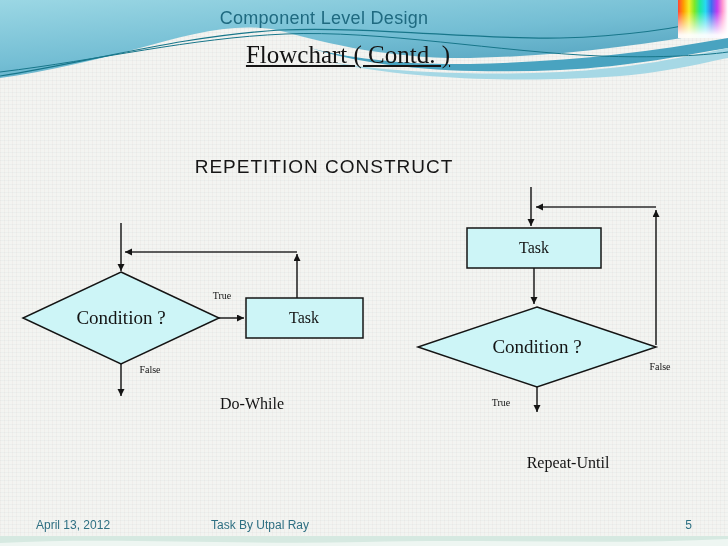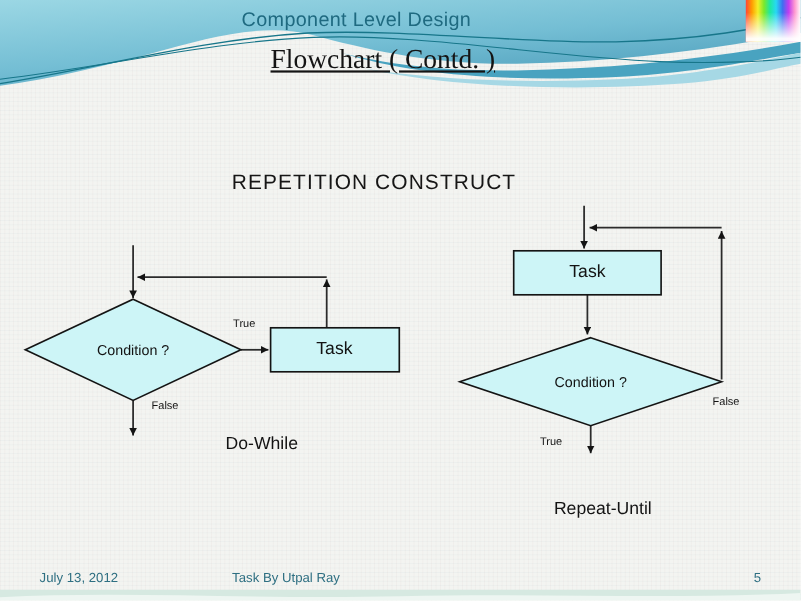--- a/index.html
+++ b/index.html
@@ -8,21 +8,21 @@
     width:728px;height:546px;
     overflow:hidden;
     font-family:"Liberation Sans", sans-serif;
     background-color:#f3f4f1;
     background-image:
       linear-gradient(rgba(170,195,205,0.10) 1px, transparent 1px),
       linear-gradient(90deg, rgba(205,175,175,0.09) 1px, transparent 1px);
     background-size:4px 4px;
   }
   .abs{position:absolute;}
-  .center-xy{transform:translate(-50%,-50%);white-space:nowrap;}
+  .center-xy{transform:translate(-50%,-50%);white-space:nowrap;font-family:Liberation Serif, serif;}
   .center-x{transform:translateX(-50%);white-space:nowrap;}
 
   #header-svg{position:absolute;top:0;left:0;z-index:1;}
   #slide-title{
     top:8px;left:324px;z-index:3;
     font-size:18px;color:#1f6a80;font-weight:400;
     letter-spacing:0.3px;
   }
   #slide-subtitle{
     top:41px;left:348px;z-index:3;
@@ -31,30 +31,30 @@
   }
   #rainbow-logo{
     top:0;right:0;width:50px;height:38px;z-index:4;
     background:
       linear-gradient(to bottom, rgba(255,255,255,0) 30%, rgba(255,255,255,0.96) 92%),
       linear-gradient(to right, #ff4536 0%, #ff9d00 11%, #f4ee27 22%, #7ce82a 33%,
         #1fe8a0 44%, #27d9f2 55%, #3f6ef0 67%, #c23cf0 78%, #ff9ad0 89%, #ffffff 100%);
   }
 
   #main-heading{
-    top:156px;left:340px;z-index:2;
+    top:156px;left:324px;z-index:2;
     font-size:19px;letter-spacing:1px;color:#161616;
   }
 
   #flow-svg{position:absolute;top:0;left:0;z-index:2;}
   .flow-label{
     position:absolute;z-index:3;color:#131313;
     font-size:10px;
   }
-  .shape-text{font-size:13px;}
+  .shape-text{font-size:19px;}
   .caption{font-size:16px;}
 
   #footer .foot{
     position:absolute;top:518px;z-index:3;
     font-size:12px;color:#2e6f82;
   }
   #footer-date{left:36px;}
   #footer-credit{left:211px;}
   #footer-page{right:36px;}
   #bottom-bar-svg{position:absolute;left:0;bottom:0;z-index:1;}
@@ -109,30 +109,30 @@
     <line x1="537" y1="387" x2="537" y2="412" stroke="#2b2b2b" stroke-width="1.6" marker-end="url(#ah)"></line>
 
     <rect x="467" y="228" width="134" height="40" stroke="#141414" stroke-width="1.5" fill="#cdf5f7"></rect>
     <polygon points="537,307 656,347 537,387 418,347" stroke="#141414" stroke-width="1.5" fill="#cdf5f7"></polygon>
   </svg>
 
   <div class="flow-label center-xy shape-text" style="left:121px;top:318px;">Condition ?</div>
   <div class="flow-label center-xy shape-text" style="left:304px;top:318px;font-size:16px;">Task</div>
   <div class="flow-label center-xy" style="left:222px;top:295px;">True</div>
   <div class="flow-label center-xy" style="left:150px;top:369px;">False</div>
-  <div class="flow-label center-xy caption" style="left:238px;top:404px;">Do-While</div>
+  <div class="flow-label center-xy caption" style="left:252px;top:404px;">Do-While</div>
 
   <div class="flow-label center-xy shape-text" style="left:534px;top:248px;font-size:16px;">Task</div>
   <div class="flow-label center-xy shape-text" style="left:537px;top:347px;">Condition ?</div>
   <div class="flow-label center-xy" style="left:660px;top:366px;">False</div>
   <div class="flow-label center-xy" style="left:501px;top:402px;">True</div>
-  <div class="flow-label center-xy caption" style="left:548px;top:463px;">Repeat-Until</div>
+  <div class="flow-label center-xy caption" style="left:568px;top:463px;">Repeat-Until</div>
 
   <div id="footer">
-    <div id="footer-date" class="foot">July 13, 2012</div>
+    <div id="footer-date" class="foot">April 13, 2012</div>
     <div id="footer-credit" class="foot">Task By Utpal Ray</div>
     <div id="footer-page" class="foot">5</div>
   </div>
 
   <svg id="bottom-bar-svg" width="728" height="10" viewBox="0 0 728 10">
     <rect x="0" y="0" width="728" height="10" fill="#d6e9e1"></rect>
     <path d="M0,7 C110,1 230,9 364,6 C490,3 610,9 728,3 L728,10 L0,10 Z" fill="#eef6f2"></path>
   </svg>
 
 </div>

